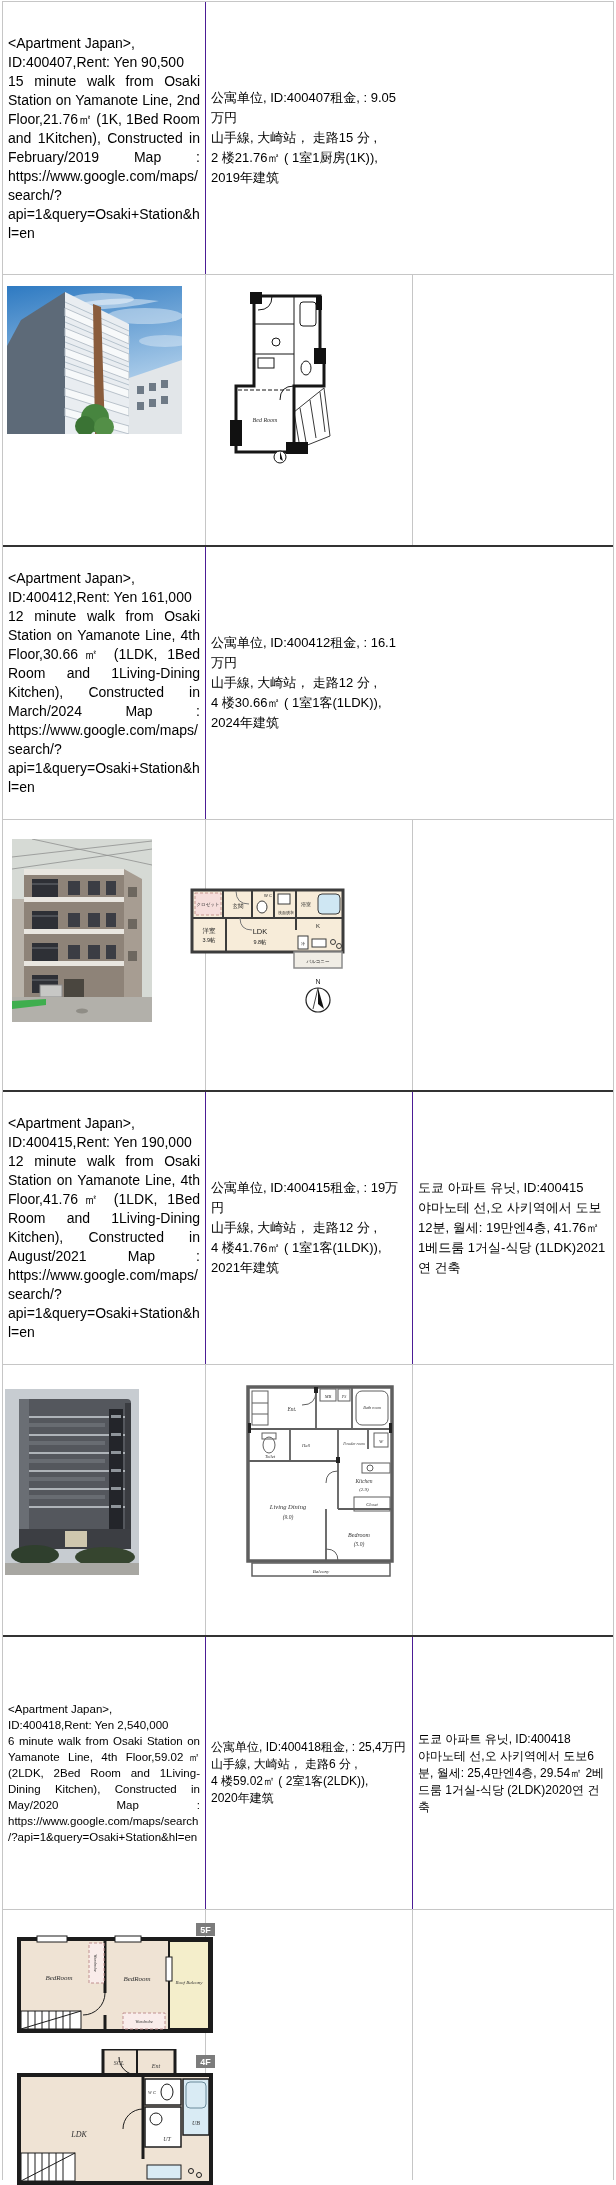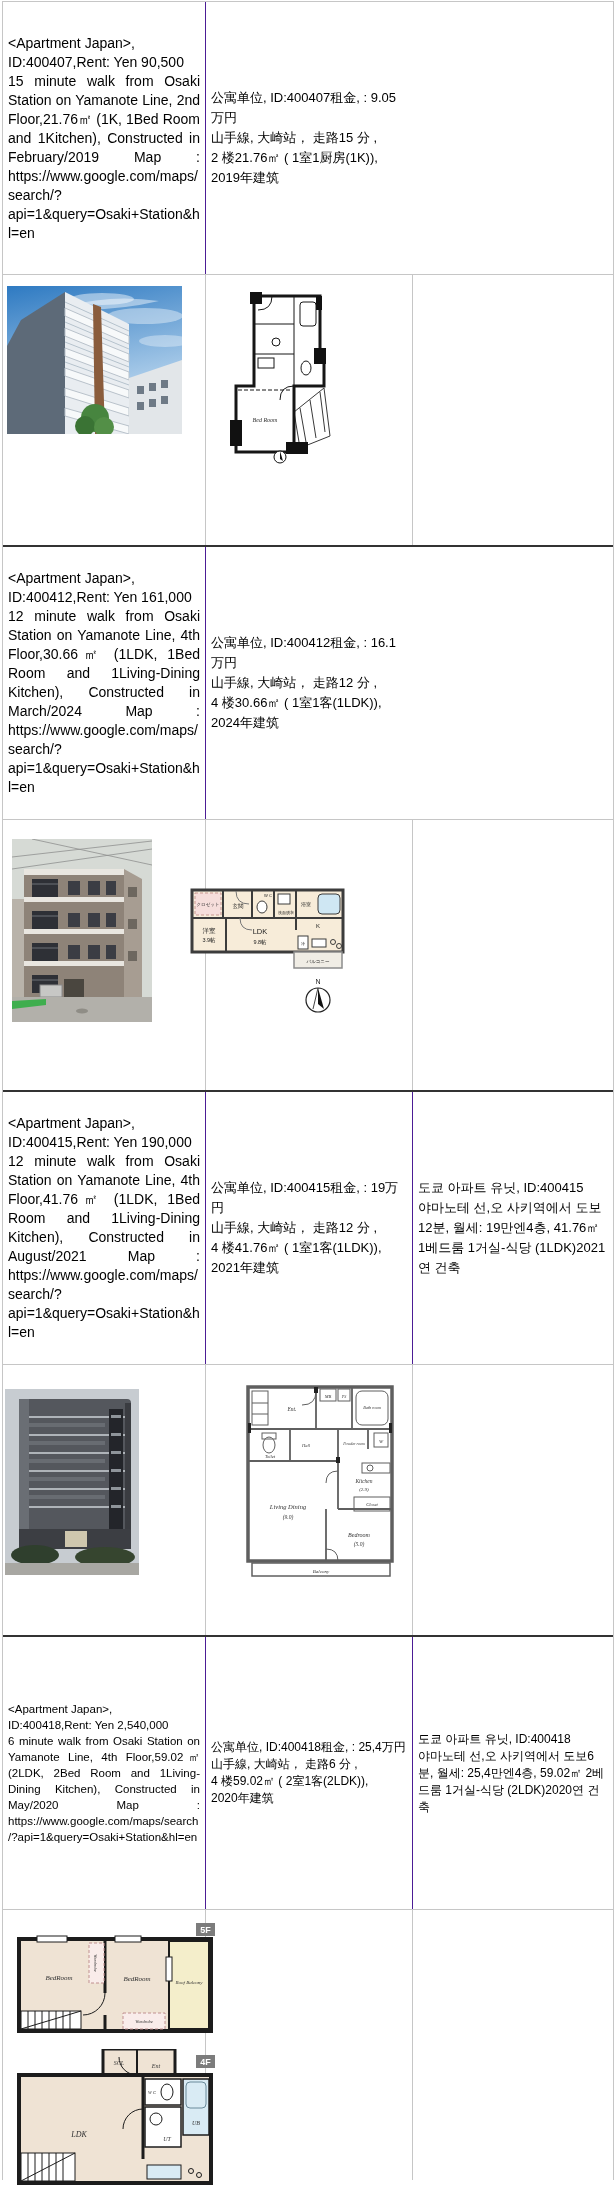--- a/index.html
+++ b/index.html
@@ -382,21 +382,21 @@
 6 minute walk from Osaki Station on Yamanote Line, 4th Floor,59.02㎡ (2LDK, 2Bed Room and 1Living-Dining Kitchen), Constructed in May/2020 Map : https://www.google.com/maps/search/?api=1&amp;query=Osaki+Station&amp;hl=en</div>
       </div>
       <div class="cell">
         <div class="txt cjk">公寓单位, ID:400418租金, : 25,4万円
 山手線, 大崎站， 走路6 分 ,
 4 楼59.02㎡ ( 2室1客(2LDK)),
 2020年建筑</div>
       </div>
       <div class="cell">
         <div class="txt cjk">도쿄 아파트 유닛, ID:400418
-야마노테 선,오 사키역에서 도보6분, 월세: 25,4만엔4층, 59.02㎡ 2베드룸 1거실-식당 (2LDK)2020연 건축</div>
+야마노테 선,오 사키역에서 도보6분, 월세: 25,4만엔4층, 29.54㎡ 2베드룸 1거실-식당 (2LDK)2020연 건축</div>
       </div>
     </div>
     <div class="irow">
 
       <svg class="img" style="left:12px;top:13px" width="200" height="112" viewBox="0 0 200 112">
         <g>
           <rect x="181" y="0" width="19" height="13" fill="#7c7c7c"></rect>
           <text class="badge-t" x="190.5" y="10" font-size="9" text-anchor="middle">5F</text>
         </g>
         <rect x="4" y="16" width="192" height="92" fill="#efe3d4" stroke="#1c1c1c" stroke-width="4"></rect>

